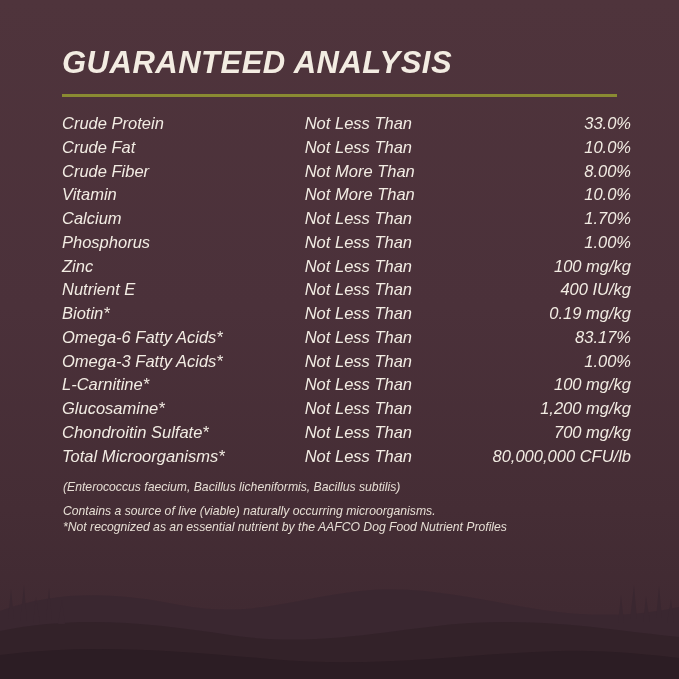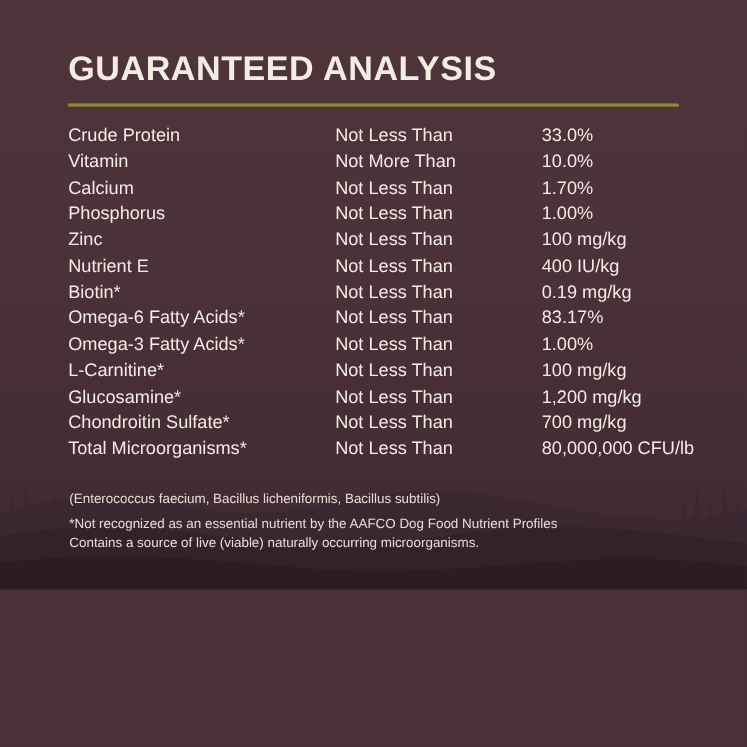--- a/index.html
+++ b/index.html
@@ -6,23 +6,24 @@
   html, body {
     width: 679px;
     height: 679px;
     overflow: hidden;
     background: #4a3139;
     font-family: "Liberation Sans", sans-serif;
   }
   #page {
     position: relative;
     width: 679px;
-    height: 536px;
+    height: 679px;
     background: linear-gradient(to bottom, #4f343c 0%, #4b313a 45%, #452d35 75%, #3d2830 100%);
     overflow: hidden;
+    font-style: italic;
   }
   
   .scenery {
     position: absolute;
     left: 0;
     bottom: 0;
     width: 679px;
     height: 160px;
     pointer-events: none;
   }
@@ -52,24 +53,24 @@
   }
   table.ga td {
     color: #f2ece3;
     font-size: 16.5px;
     line-height: 1.44;
     padding: 0;
     white-space: nowrap;
   }
   td.nutrient { width: 245px; }
   td.qualifier { width: 190px; }
-  td.amount { text-align: left; padding-right: 6px; }
+  td.amount { text-align: right; padding-right: 6px; }
 
   .footnotes {
-    margin-top: 24px;
+    margin-top: 11px;
     margin-left: 1px;
   }
   .footnotes div {
     color: #e6ded4;
     font-size: 12.2px;
     line-height: 1.34;
   }
   .footnotes .gap { height: 7px; }
 </style>
 </head>
@@ -99,20 +100,30 @@
 
     <div class="title">GUARANTEED ANALYSIS</div>
     <div class="rule"></div>
 
     <table class="ga">
       <tbody>
         <tr>
           <td class="nutrient">Crude Protein</td>
           <td class="qualifier">Not Less Than</td>
           <td class="amount">33.0%</td>
+        </tr>
+        <tr>
+          <td class="nutrient">Crude Fat</td>
+          <td class="qualifier">Not Less Than</td>
+          <td class="amount">10.0%</td>
+        </tr>
+        <tr>
+          <td class="nutrient">Crude Fiber</td>
+          <td class="qualifier">Not More Than</td>
+          <td class="amount">8.00%</td>
         </tr>
         <tr>
           <td class="nutrient">Vitamin</td>
           <td class="qualifier">Not More Than</td>
           <td class="amount">10.0%</td>
         </tr>
         <tr>
           <td class="nutrient">Calcium</td>
           <td class="qualifier">Not Less Than</td>
           <td class="amount">1.70%</td>
@@ -166,18 +177,18 @@
           <td class="nutrient">Total Microorganisms*</td>
           <td class="qualifier">Not Less Than</td>
           <td class="amount">80,000,000 CFU/lb</td>
         </tr>
       </tbody>
     </table>
 
     <div class="footnotes">
       <div>(Enterococcus faecium, Bacillus licheniformis, Bacillus subtilis)</div>
       <div class="gap"></div>
+      <div>Contains a source of live (viable) naturally occurring microorganisms.</div>
       <div>*Not recognized as an essential nutrient by the AAFCO Dog Food Nutrient Profiles</div>
-      <div>Contains a source of live (viable) naturally occurring microorganisms.</div>
     </div>
 
   </div>
 </div>
 
 </body></html>

